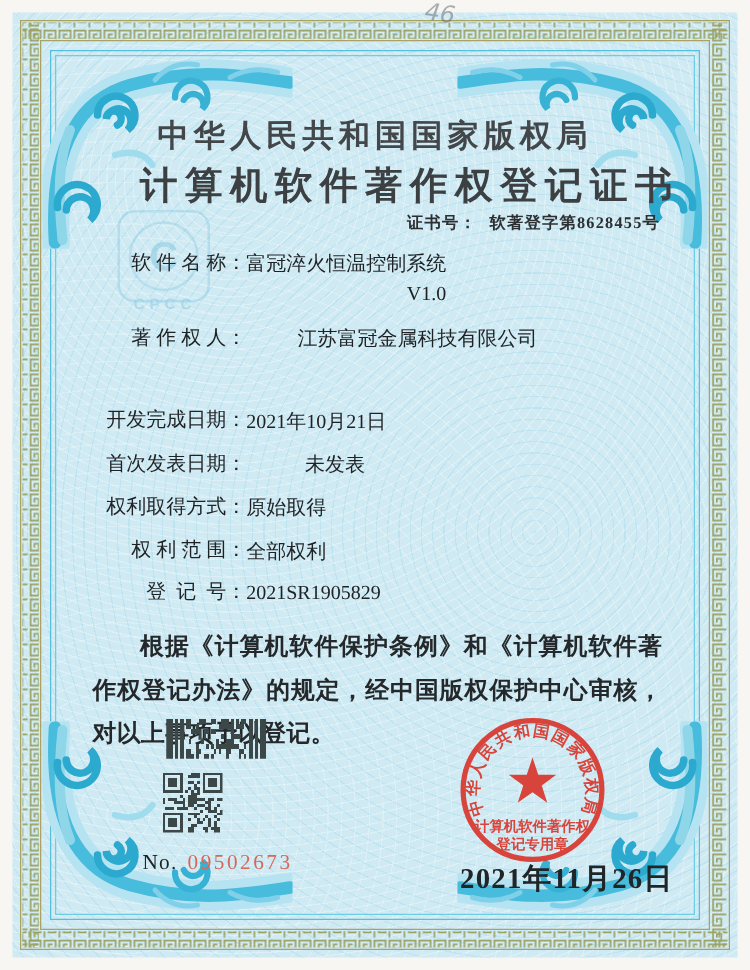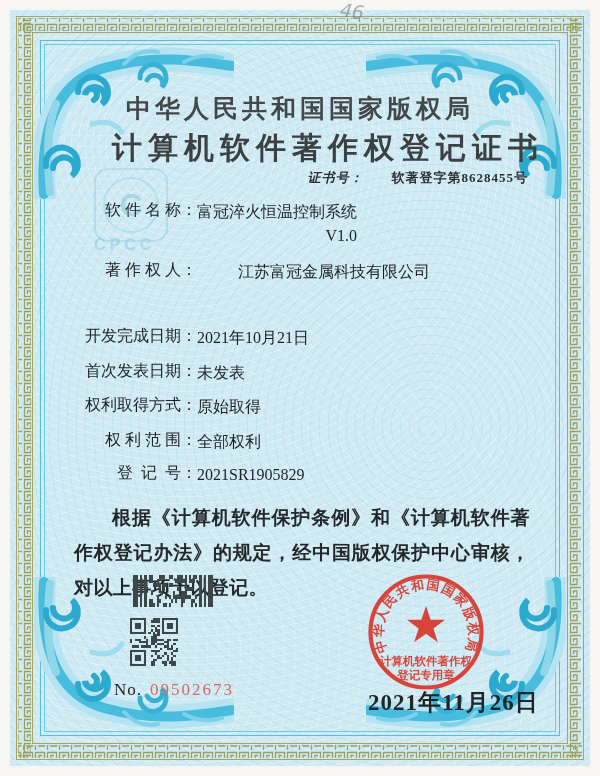--- a/index.html
+++ b/index.html
@@ -46,52 +46,52 @@
     font-size:25px; font-weight:bold; color:#43474a; letter-spacing:4px;
   }
   .title-main {
     position:absolute; top:118px; width:100%; text-align:center;
     font-size:30px; font-weight:bold; color:#3c4043; letter-spacing:6px;margin-left:28px;
   }
   .cert-no {
     position:absolute; top:159px; right:62px;
     font-size:13px; font-weight:bold; color:#2c3033; letter-spacing:1px;
   }
-  .cert-no .lbl { margin-right:28px;font-style:italic; }
+  .cert-no .lbl { margin-right:10px; }
 
   .watermark {
     position:absolute; left:84px; top:158px; width:76px; height:92px; opacity:.55; z-index:0;
   }
   .wm-box {
     width:74px; height:74px; border-radius:14px;
     border:2px solid rgba(125,195,222,.65);
     display:flex; align-items:center; justify-content:center;
   }
   .wm-circle {
     width:56px; height:56px; border-radius:50%;
     border:2px solid rgba(125,195,222,.6);
     display:flex; align-items:center; justify-content:center;
   }
   .wm-letter {
     font-size:32px; font-weight:bold; color:rgba(118,190,218,.8);
     font-family:"Liberation Sans", sans-serif;
   }
   .wm-caption {
-    margin-top:-6px; text-align:left; font-size:16px; letter-spacing:4px;
+    margin-top:-6px; text-align:center; font-size:12px; letter-spacing:4px;
     color:rgba(118,190,218,.75); font-family:"Liberation Sans", sans-serif; font-weight:bold;
   }
 
   .field-row {
     position:absolute; left:75px; display:flex; align-items:flex-start;
     font-size:16px; font-weight:normal; color:#1e2225;text-align:right;
   }
   .field-label { width:112px; white-space:pre; flex:none; }
   .field-value { white-space:pre-line; line-height:24px; }
   .r0 { top:190px; } .r1 { top:250px;gap:41px; } .r2 { top:316px; }
-  .r3 { top:351px; } .r4 { top:385px; } .r5 { top:420px; } .r6 { top:453px; }
+  .r3 { top:351px;gap:47px; } .r4 { top:385px; } .r5 { top:420px; } .r6 { top:453px; }
 
   .statement {
     position:absolute; left:64px; top:490px; width:456px;
     font-size:19px; font-weight:bold; color:#24282b;
     line-height:35px; text-indent:2em; letter-spacing:.4px; text-align:justify;
   }
 
   .barcode { position:absolute; left:123px; top:565px; width:80px; height:32px; }
   .qrcode  { position:absolute; left:120px; top:608px; width:48px; height:48px; }
 

